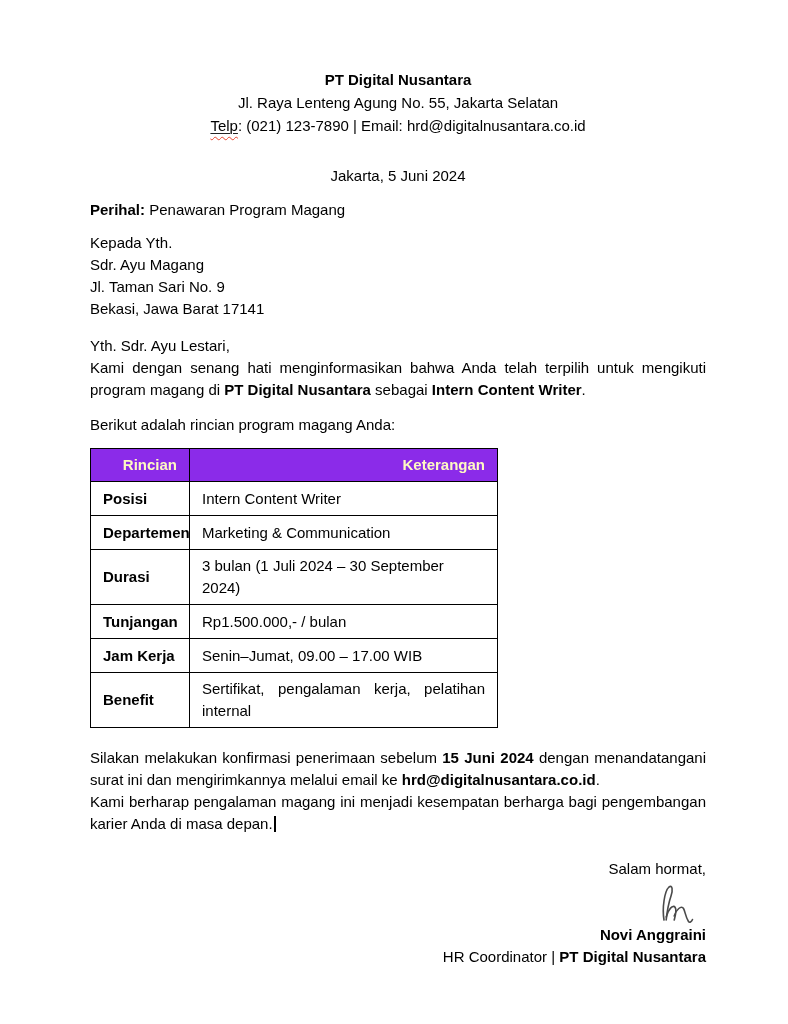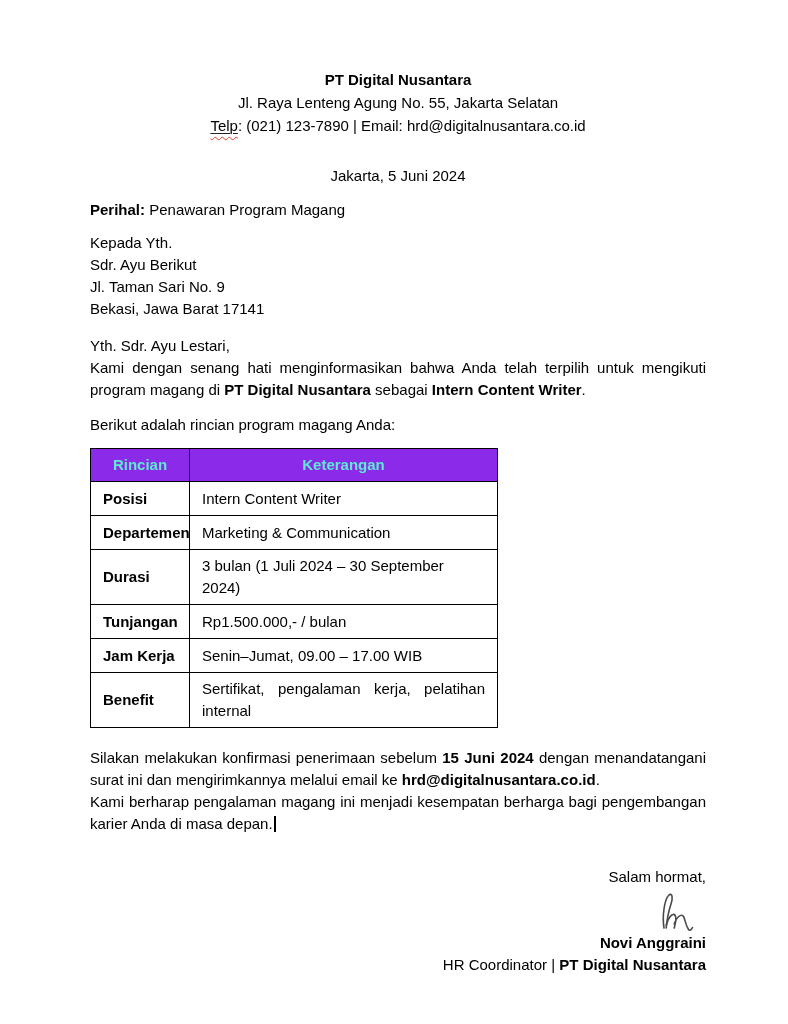--- a/index.html
+++ b/index.html
@@ -50,37 +50,37 @@
     table-layout: fixed;
   }
   table.details th, table.details td {
     border: 1.2px solid #000;
     padding: 5px 12px;
     vertical-align: middle;
     height: 34px;
   }
   table.details th {
     background: var(--accent);
-    color: #5eead4;
+    color: #fef9c3;
     font-weight: bold;
-    text-align: center;
+    text-align: right;
     height: 32px;
   }
   table.details .col-label { width: 99px; }
   table.details td.row-label { font-weight: bold; }
   table.details td.row-value.justify { text-align: justify; }
   .after-table { margin-top: 19px; }
   .caret {
     display: inline-block;
     width: 2px; height: 16px;
     background: #000;
     vertical-align: -3px;
     margin-left: 1px;
   }
-  .sig-block { margin-top: 31px; text-align: right; }
+  .sig-block { margin-top: 23px; text-align: right; }
   .sig-mark-wrap { height: 42px; margin: 2px 6px 0 0; }
   .sig-mark-wrap svg { display: inline-block; }
   .sig-name { font-weight: bold; }
   .sig-title .b { font-weight: bold; }
 </style>
 </head>
 <body>
 
 <div class="page">
 
@@ -89,21 +89,21 @@
     <div>Jl. Raya Lenteng Agung No. 55, Jakarta Selatan</div>
     <div><span class="telp-wavy"><span class="telp-solid">Telp</span></span><span>: (021) 123-7890 | Email: hrd@digitalnusantara.co.id</span></div>
   </div>
 
   <div class="date-row">Jakarta, 5 Juni 2024</div>
 
   <div class="subject"><span class="label">Perihal:</span><span> Penawaran Program Magang</span></div>
 
   <div class="recipient">
     <div>Kepada Yth.</div>
-    <div>Sdr. Ayu Berikut</div>
+    <div>Sdr. Ayu Magang</div>
     <div>Jl. Taman Sari No. 9</div>
     <div>Bekasi, Jawa Barat 17141</div>
   </div>
 
   <div class="salutation">Yth. Sdr. Ayu Lestari,</div>
 
   <p class="para"><span>Kami dengan senang hati menginformasikan bahwa Anda telah terpilih untuk mengikuti program magang di </span><span class="b">PT Digital Nusantara</span><span> sebagai </span><span class="b">Intern Content Writer</span><span>.</span></p>
 
   <p class="intro-line">Berikut adalah rincian program magang Anda:</p>
 

